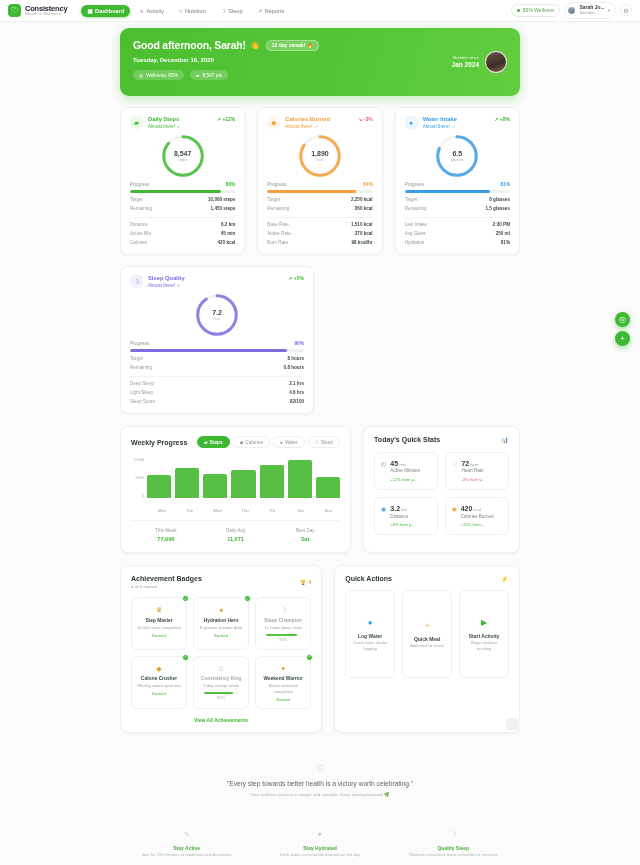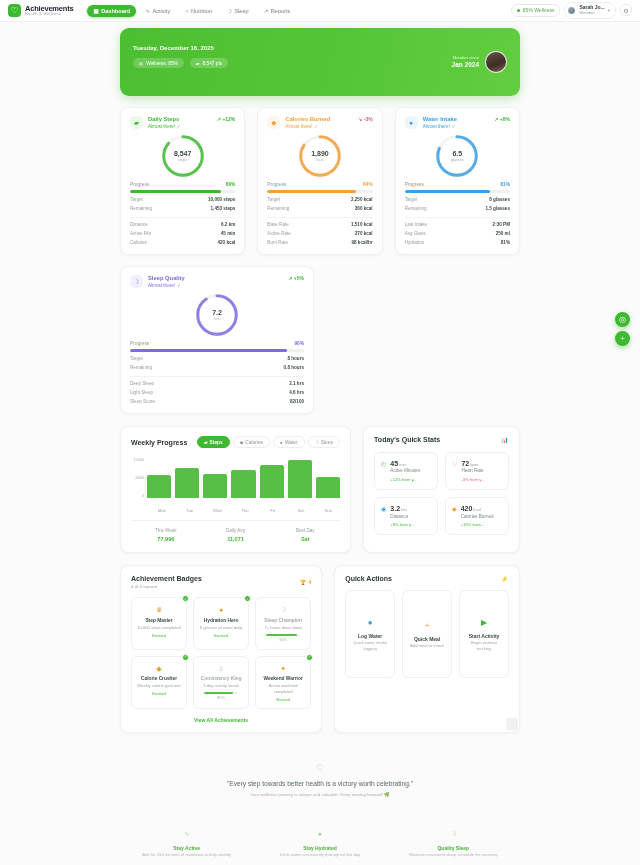--- a/index.html
+++ b/index.html
@@ -219,21 +219,21 @@
   .ghost-sq { position: absolute; right: 122px; top: 718px; width: 12px; height: 12px;
               border-radius: 3px; background: #eef3ee; }
 </style>
 </head>
 <body>
 
 <div class="topnav">
   <div class="brand">
     <div class="brand-logo">♡</div>
     <div class="brand-txt">
-      <div class="brand-name">Achievements</div>
+      <div class="brand-name">Consistency</div>
       <div class="brand-sub">Health &amp; Wellness</div>
     </div>
   </div>
   <div class="nav-items" id="nav-items">
       <div class="nav-item active">
      <span class="nav-ico">▦</span>
      <span>Dashboard</span>
    </div>
       <div class="nav-item">
      <span class="nav-ico">∿</span>
@@ -265,20 +265,28 @@
       </div>
       <span class="chev">▾</span>
     </div>
     <div class="icon-btn">⚙</div>
   </div>
 </div>
 
 <div class="page">
 
   <div class="hero">
+    <div class="hero-title-row">
+      <span class="hero-title">Good afternoon, Sarah!</span>
+      <span class="hero-wave">👋</span>
+      <span class="streak-badge">
+        <span>12 day streak!</span>
+        <span>🔥</span>
+      </span>
+    </div>
     <div class="hero-date">Tuesday, December 16, 2025</div>
     <div class="hero-chips" id="hero-chips">
         <div class="hero-chip">
      <span>◎</span>
      <span>Wellness: 85%</span>
    </div>
         <div class="hero-chip">
      <span>▰</span>
      <span>8,547 pts</span>
    </div>

